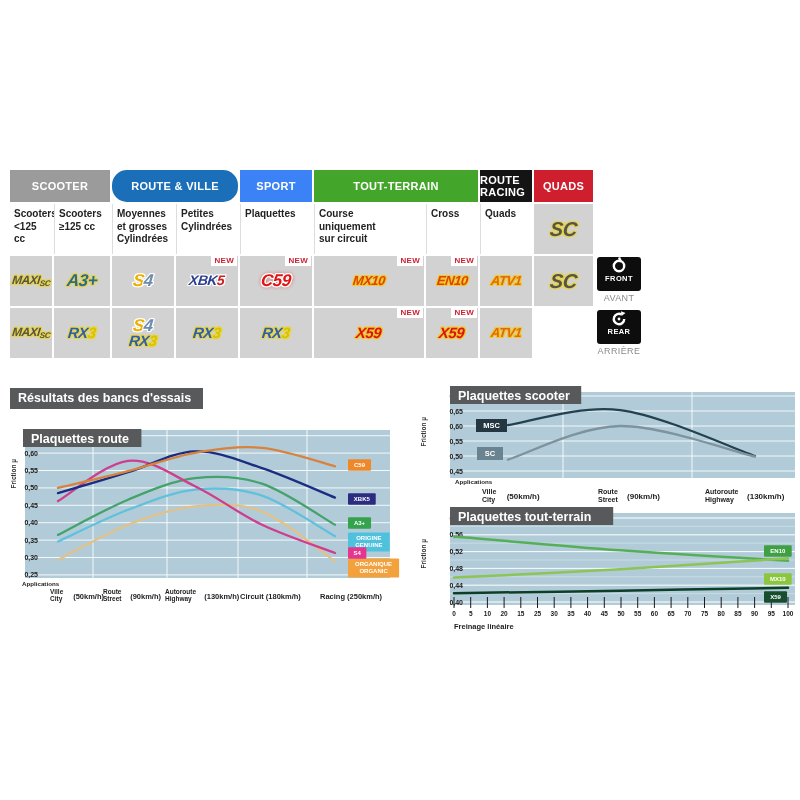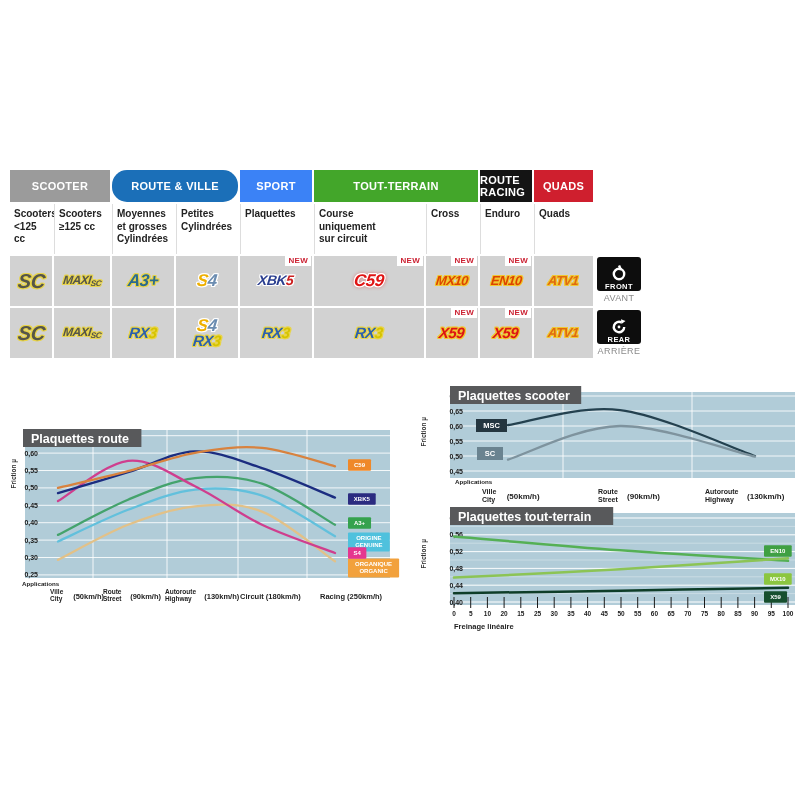--- a/index.html
+++ b/index.html
@@ -15,21 +15,21 @@
   .cell{background:#d2d2d2;position:relative;display:flex;flex-direction:column;align-items:center;
         justify-content:center;height:50px;}
   .newb{position:absolute;top:-1px;right:1px;background:#fff;color:#cc2233;font-size:8px;font-weight:bold;
         padding:1px 3px;letter-spacing:.3px;}
   .logo{font-style:italic;font-weight:900;line-height:.95;transform:skewX(-6deg);white-space:nowrap;
         letter-spacing:-.5px;text-align:center;}
   .logo .small{font-size:.68em;position:relative;top:2px;}
   
   .badge{position:absolute;left:596px;width:46px;text-align:center;}
   .badge-box{background:#0d0d0d;border-radius:3px;width:44px;height:34px;margin:0 auto;
-             display:flex;flex-direction:column;align-items:center;justify-content:flex-end;}
+             display:flex;flex-direction:column;align-items:center;justify-content:flex-start;}
   .badge-label{color:#fff;font-size:7.5px;font-weight:bold;letter-spacing:.4px;margin-top:1px;}
   .badge-sub{color:#8a8a8a;font-size:9px;margin-top:2px;letter-spacing:.4px;}
   
   .results-bar{position:absolute;left:10px;top:388px;background:#58595b;color:#fff;
                font-size:12.5px;font-weight:bold;padding:3px 12px 4px 8px;}
   .chart-svg{position:absolute;}
 </style>
 </head>
 <body>
 
@@ -42,21 +42,20 @@
       <div class="cat" style="background: rgb(67, 166, 42); grid-column: span 2;">TOUT-TERRAIN</div>
       <div class="cat" style="background: rgb(20, 20, 20); grid-column: span 1;">ROUTE RACING</div>
       <div class="cat" style="background: rgb(207, 31, 46); grid-column: span 1;">QUADS</div>
       <div class="sub first">Scooters<br>&lt;125 cc</div>
       <div class="sub">Scooters<br>≥125 cc</div>
       <div class="sub">Moyennes<br>et grosses<br>Cylindrées</div>
       <div class="sub">Petites<br>Cylindrées</div>
       <div class="sub">Plaquettes</div>
       <div class="sub">Course<br>uniquement<br>sur circuit</div>
       <div class="sub">Cross</div>
-      <div class="sub">Enduro</div>
       <div class="sub">Quads</div>
       <div class="cell">
         <span class="logo" style="font-size: 20px;"><span style="color: rgb(85, 85, 74); text-shadow: rgb(232, 212, 74) -1px -1px 0px, rgb(232, 212, 74) 1px -1px 0px, rgb(232, 212, 74) -1px 1px 0px, rgb(232, 212, 74) 1px 1px 0px, rgb(232, 212, 74) 0px -1px 0px, rgb(232, 212, 74) 0px 1px 0px, rgb(232, 212, 74) -1px 0px 0px, rgb(232, 212, 74) 1px 0px 0px;">SC</span></span>
       </div>
       <div class="cell">
         <span class="logo" style="font-size: 12px;"><span style="color: rgb(85, 85, 74); text-shadow: rgb(232, 212, 74) -1px -1px 0px, rgb(232, 212, 74) 1px -1px 0px, rgb(232, 212, 74) -1px 1px 0px, rgb(232, 212, 74) 1px 1px 0px, rgb(232, 212, 74) 0px -1px 0px, rgb(232, 212, 74) 0px 1px 0px, rgb(232, 212, 74) -1px 0px 0px, rgb(232, 212, 74) 1px 0px 0px;">MAXI</span><span class="small" style="color: rgb(85, 85, 74); text-shadow: rgb(232, 212, 74) -1px -1px 0px, rgb(232, 212, 74) 1px -1px 0px, rgb(232, 212, 74) -1px 1px 0px, rgb(232, 212, 74) 1px 1px 0px, rgb(232, 212, 74) 0px -1px 0px, rgb(232, 212, 74) 0px 1px 0px, rgb(232, 212, 74) -1px 0px 0px, rgb(232, 212, 74) 1px 0px 0px;">SC</span></span>
       </div>
       <div class="cell">
         <span class="logo" style="font-size: 17px;"><span style="color: rgb(43, 107, 142); text-shadow: rgb(232, 212, 74) -1px -1px 0px, rgb(232, 212, 74) 1px -1px 0px, rgb(232, 212, 74) -1px 1px 0px, rgb(232, 212, 74) 1px 1px 0px, rgb(232, 212, 74) 0px -1px 0px, rgb(232, 212, 74) 0px 1px 0px, rgb(232, 212, 74) -1px 0px 0px, rgb(232, 212, 74) 1px 0px 0px;">A3+</span></span>
       </div>
@@ -130,20 +129,21 @@
       <svg width="18" height="16" viewBox="0 0 18 16">
         <path d="M14.2,9 a5.2,5.2 0 1 1 -2.6,-4.5" fill="none" stroke="#ffffff" stroke-width="2.4"></path>
         <polygon points="11,1.2 15.5,3 11.5,6" fill="#ffffff"></polygon>
         <circle cx="9" cy="9" r="1.4" fill="#ffffff"></circle>
       </svg>
       <div class="badge-label">REAR</div>
     </div>
     <div class="badge-sub">ARRIÈRE</div>
   </div>
 
+  <div class="results-bar">Résultats des bancs d'essais</div>
 
   <svg id="chart-route" class="chart-svg" style="left:10px;top:425px" width="392" height="200">
       <rect x="15" y="5" width="365" height="148" fill="#b1ccd8"></rect>
       <line x1="15" y1="10.7" x2="380" y2="10.7" stroke="#ffffff" stroke-opacity="0.85" stroke-width="1"></line>
       <text x="28" y="13.2" text-anchor="end" font-size="7" font-weight="bold" fill="#1a1a1a" font-family="&quot;Liberation Sans&quot;,sans-serif">0,65</text>
       <line x1="15" y1="28.100000000000016" x2="380" y2="28.100000000000016" stroke="#ffffff" stroke-opacity="0.85" stroke-width="1"></line>
       <text x="28" y="30.600000000000016" text-anchor="end" font-size="7" font-weight="bold" fill="#1a1a1a" font-family="&quot;Liberation Sans&quot;,sans-serif">0,60</text>
       <line x1="15" y1="45.499999999999986" x2="380" y2="45.499999999999986" stroke="#ffffff" stroke-opacity="0.85" stroke-width="1"></line>
       <text x="28" y="47.999999999999986" text-anchor="end" font-size="7" font-weight="bold" fill="#1a1a1a" font-family="&quot;Liberation Sans&quot;,sans-serif">0,55</text>
       <line x1="15" y1="62.900000000000006" x2="380" y2="62.900000000000006" stroke="#ffffff" stroke-opacity="0.85" stroke-width="1"></line>

